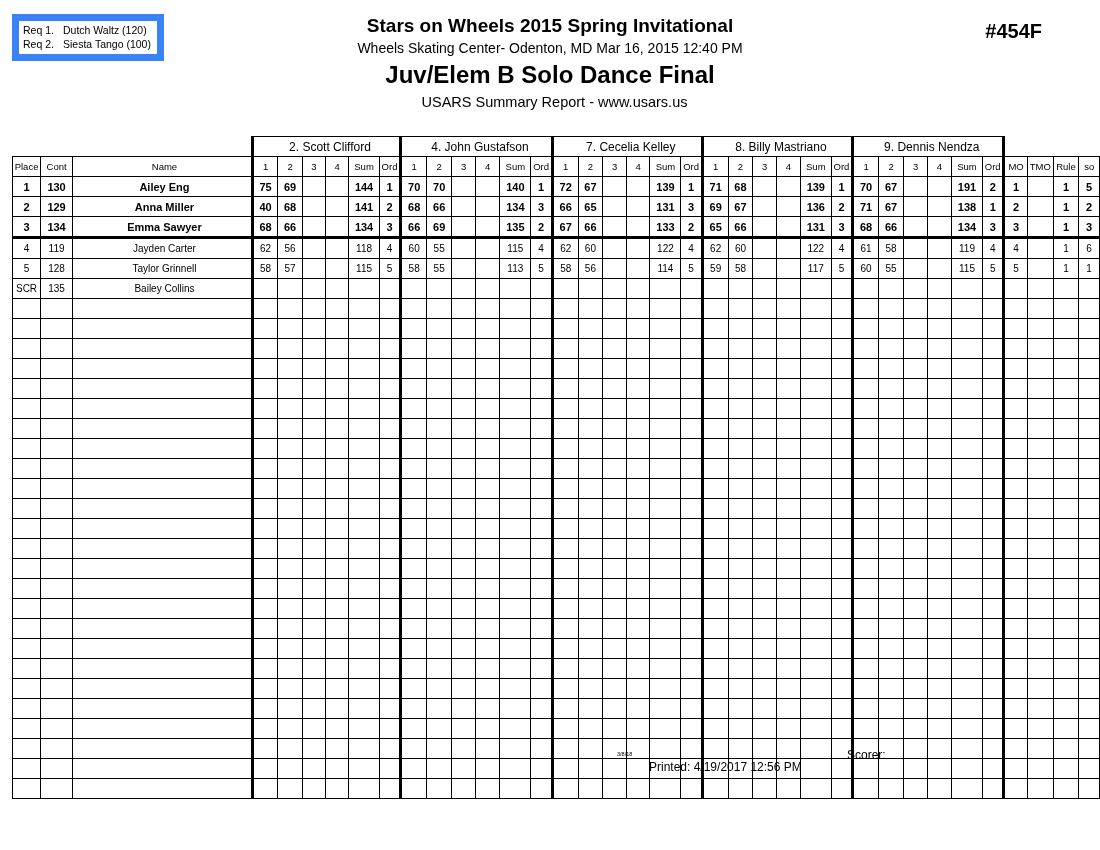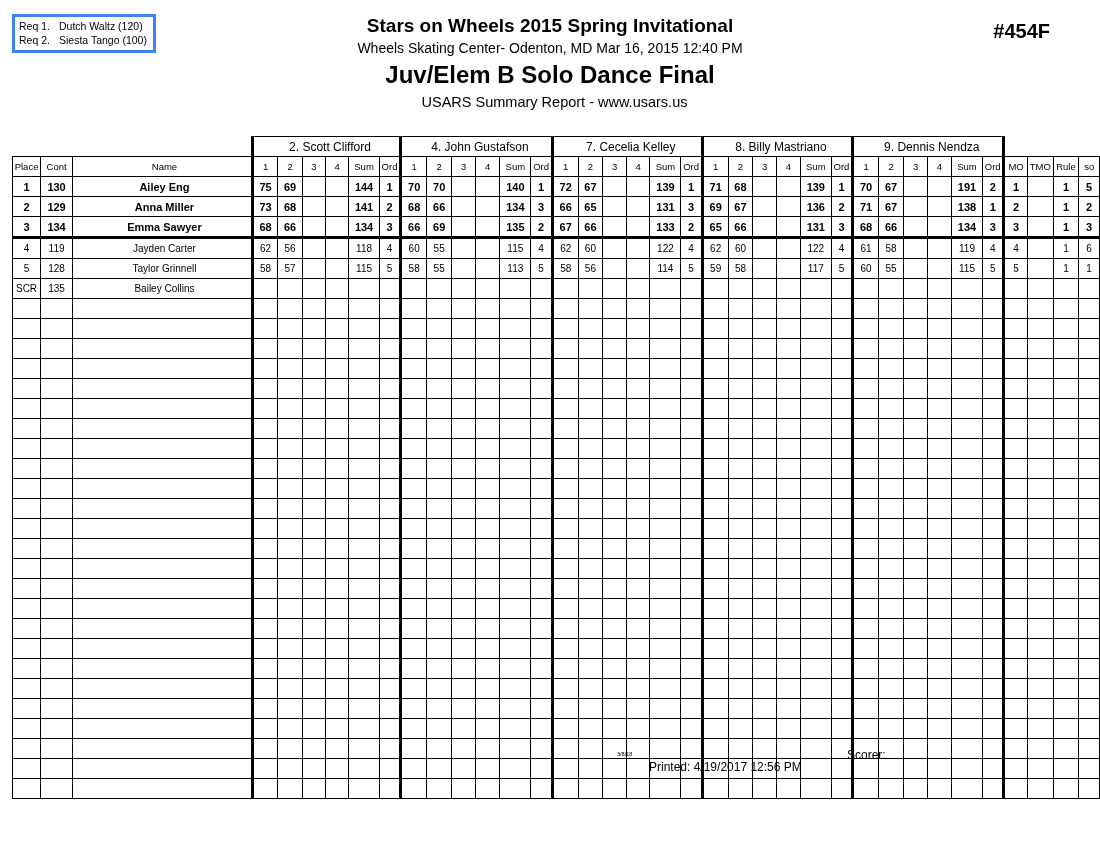--- a/index.html
+++ b/index.html
@@ -14,21 +14,21 @@
     font-family: "Liberation Sans", sans-serif;
     color: #000000;
     overflow: hidden;
   }
 
   
   .req-box {
     position: absolute;
     left: 12px;
     top: 14px;
-    border: 3px solid #3b82f6;
+    border: 7px solid #3b82f6;
     padding: 2px 6px 3px 4px;
     font-size: 10.5px;
     line-height: 1.35;
     white-space: nowrap;
   }
   .req-line { display: block; }
   .req-line .rq { display: inline-block; width: 40px; }
 
   
   .header {
@@ -52,21 +52,21 @@
     font-weight: bold;
     line-height: 1.4;
   }
   .title-report {
     font-size: 14.5px;
     line-height: 1.5;
     padding-left: 9px;
   }
   .event-code {
     position: absolute;
-    right: 50px;
+    right: 58px;
     top: 20px;
     font-size: 20px;
     font-weight: bold;
   }
 
   
   .sheet {
     position: absolute;
     left: 12px;
     top: 136px;
@@ -249,21 +249,21 @@
         <td class="c-ord br-heavy">2</td>
         <td class="c-mo">1</td>
         <td class="c-tmo"></td>
         <td class="c-rule">1</td>
         <td class="c-so">5</td>
       </tr>
       <tr class="row-medal">
         <td class="c-place">2</td>
         <td class="c-cont">129</td>
         <td class="c-name">Anna Miller</td>
-        <td class="c-sc bl-heavy">73</td>
+        <td class="c-sc bl-heavy">40</td>
         <td class="c-sc">68</td>
         <td class="c-sc"></td>
         <td class="c-sc"></td>
         <td class="c-sum">141</td>
         <td class="c-ord">2</td>
         <td class="c-sc bl-heavy">68</td>
         <td class="c-sc">66</td>
         <td class="c-sc"></td>
         <td class="c-sc"></td>
         <td class="c-sum">134</td>

